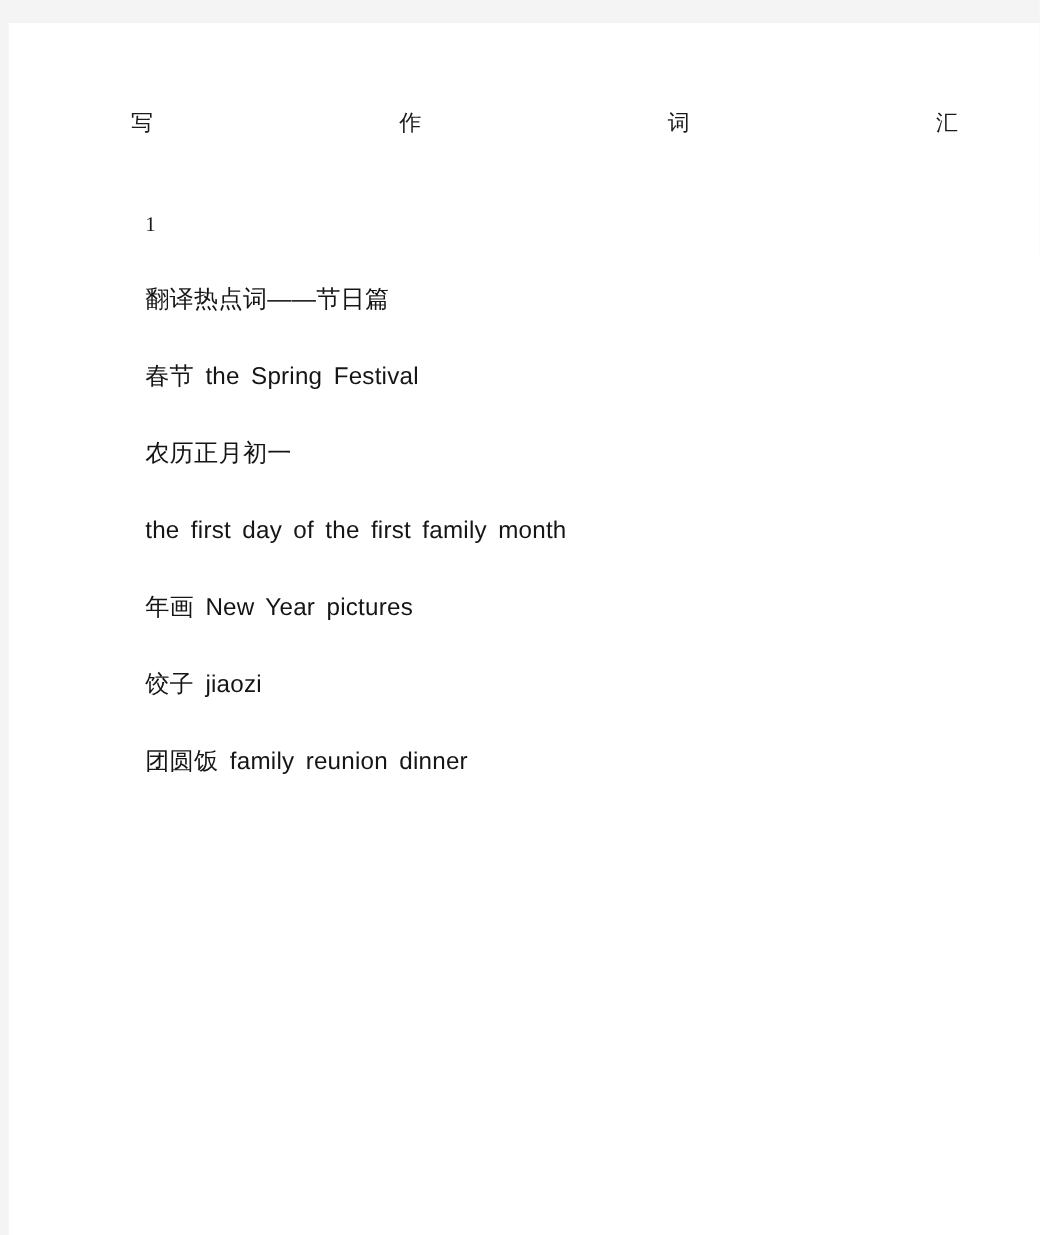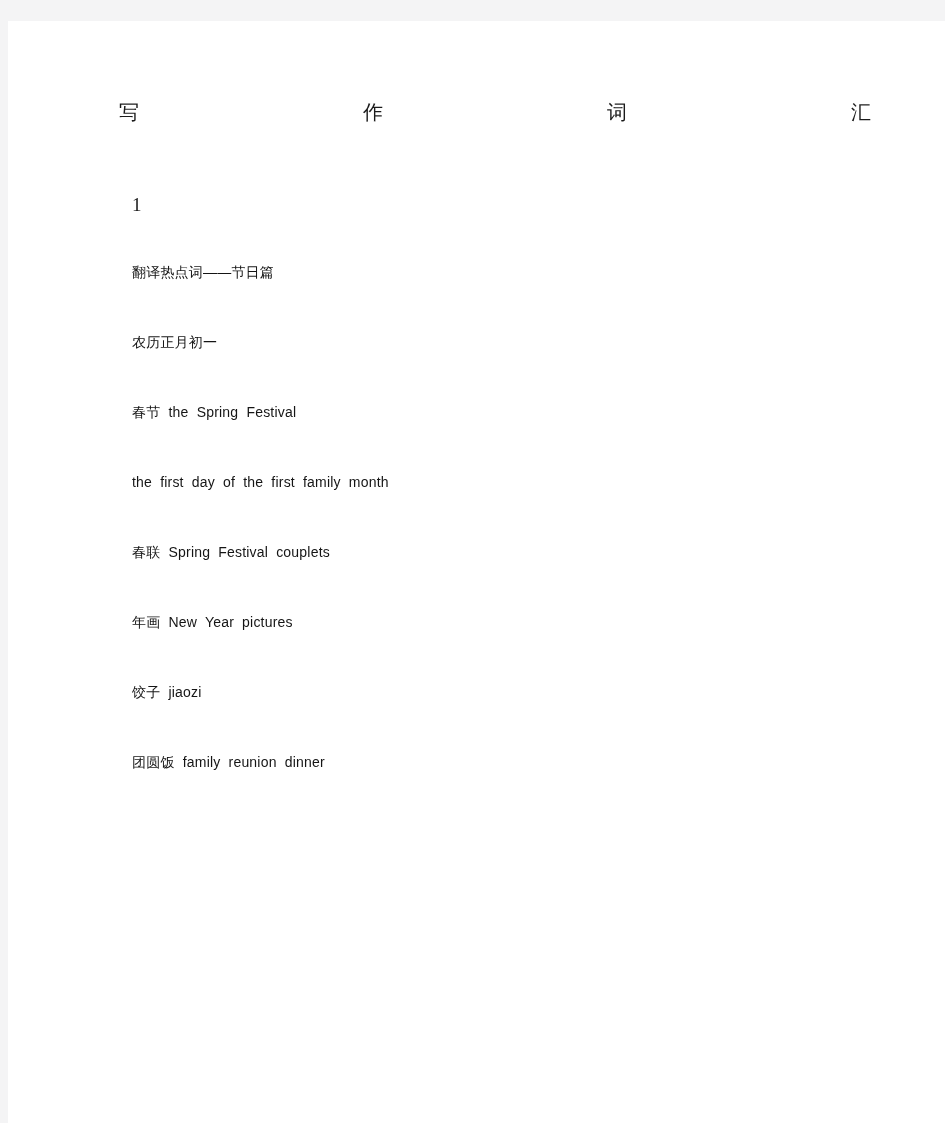--- a/index.html
+++ b/index.html
@@ -77,21 +77,21 @@
   
   .entry-list {
     position: absolute;
     left: 124px;
     top: 238px;
     right: 40px;
   }
 
   .entry-line {
     height: 70px;
-    font-size: 14px;
+    font-size: 22px;
     line-height: 26px;
     color: #1a1a1a;
     color: #151515;
     word-spacing: 4px;
     letter-spacing: 0.2px;
     white-space: nowrap;
     font-family: "Liberation Sans", "DejaVu Sans", sans-serif;
   }
 
   .entry-line.section-head {
@@ -109,24 +109,23 @@
         <span class="tchar">写</span>
         <span class="tchar">作</span>
         <span class="tchar">词</span>
         <span class="tchar">汇</span>
       </div>
 
       <div class="doc-number">1</div>
 
       <div class="entry-list">
         <div class="entry-line section-head">翻译热点词——节日篇</div>
+        <div class="entry-line">春节 the Spring Festival</div>
         <div class="entry-line">农历正月初一</div>
-        <div class="entry-line">春节 the Spring Festival</div>
         <div class="entry-line">the first day of the first family month</div>
-        <div class="entry-line">春联 Spring Festival couplets</div>
         <div class="entry-line">年画 New Year pictures</div>
         <div class="entry-line">饺子 jiaozi</div>
         <div class="entry-line">团圆饭 family reunion dinner</div>
       </div>
 
     </div>
   </div>
 </div>
 
 </body></html>

